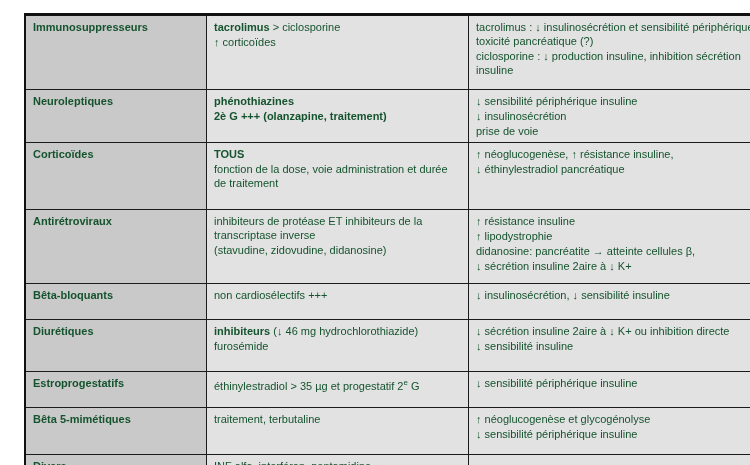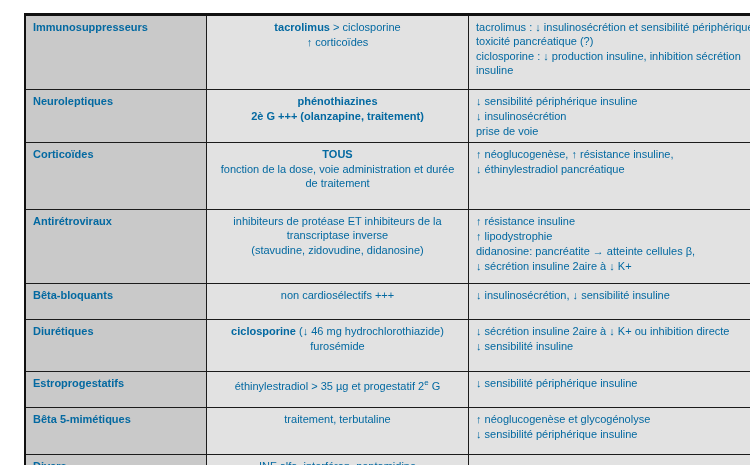--- a/index.html
+++ b/index.html
@@ -3,21 +3,21 @@
 <meta charset="utf-8">
 <style>
   html, body { margin: 0; padding: 0; background: #ffffff; }
   #page {
     position: relative;
     width: 750px;
     height: 465px;
     overflow: hidden;
     background: #ffffff;
     font-family: "Liberation Sans", "DejaVu Sans", sans-serif;
-    color: #0369a1;
+    color: #14532d;
   }
   table#drug-table {
     position: absolute;
     left: 24px;
     top: 13px;
     width: 716px;
     border-collapse: collapse;
     table-layout: fixed;
     border-top: 3px solid #111;
     border-left: 2px solid #111;
@@ -33,21 +33,21 @@
     overflow: hidden;
   }
   td.class-cell {
     width: 166px;
     background: #c9c9c9;
     font-weight: bold;
     font-size: 12px;
     padding-left: 9px;
     padding-top: 6px;
   }
-  td.drug-cell  { width: 247px; background: #e2e2e2; text-align: center; }
+  td.drug-cell  { width: 247px; background: #e2e2e2; }
   td.effect-cell{ width: 303px; background: #e2e2e2; }
   .cell-line { margin: 0 0 1px 0; }
   .seg-bold { font-weight: bold; }
   .seg-sup { vertical-align: super; font-size: 8px; }
 </style>
 </head>
 <body>
 
 <div id="page">
   <table id="drug-table">
@@ -104,21 +104,21 @@
           <td class="drug-cell">
             <div class="cell-line"><span>non cardiosélectifs +++</span></div>
           </td>
           <td class="effect-cell">
             <div class="cell-line"><span>↓ insulinosécrétion, ↓ sensibilité insuline</span></div>
           </td>
         </tr>
         <tr style="height: 52px;">
           <td class="class-cell">Diurétiques</td>
           <td class="drug-cell">
-            <div class="cell-line"><span class="seg-bold">ciclosporine</span><span> (↓ 46 mg hydrochlorothiazide)</span></div>
+            <div class="cell-line"><span class="seg-bold">inhibiteurs</span><span> (↓ 46 mg hydrochlorothiazide)</span></div>
             <div class="cell-line"><span>furosémide</span></div>
           </td>
           <td class="effect-cell">
             <div class="cell-line"><span>↓ sécrétion insuline 2aire à ↓ K+ ou inhibition directe</span></div>
             <div class="cell-line"><span>↓ sensibilité insuline</span></div>
           </td>
         </tr>
         <tr style="height: 36px;">
           <td class="class-cell">Estroprogestatifs</td>
           <td class="drug-cell">

